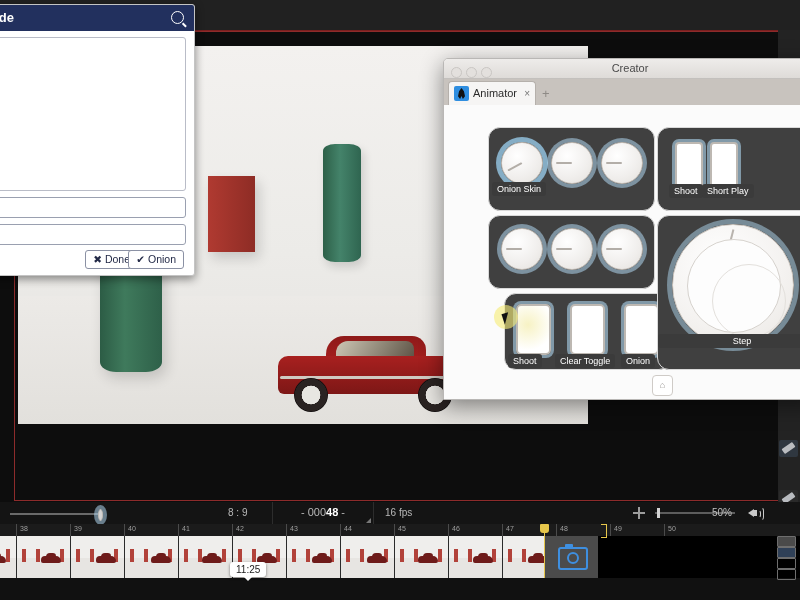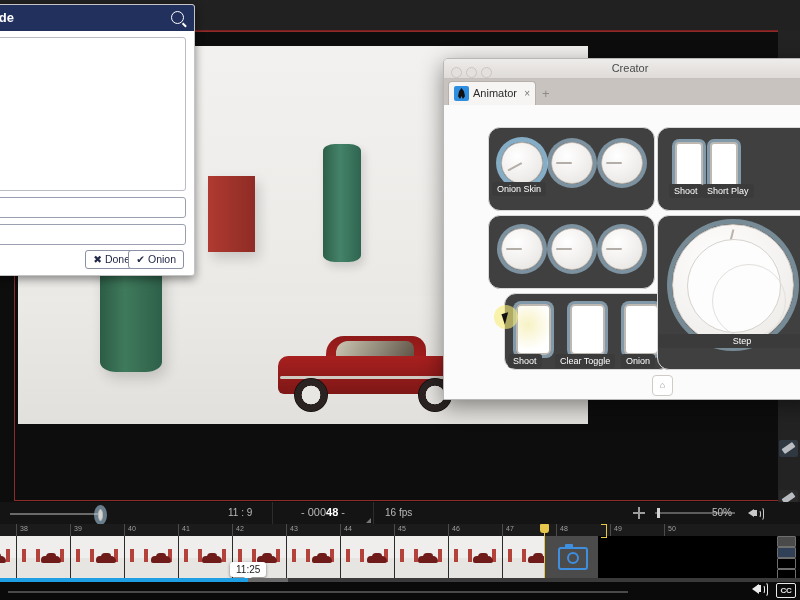--- a/index.html
+++ b/index.html
@@ -215,21 +215,21 @@
         <i></i>
       </div>
   </div>
 
   <div class="tl">
 
     <div class="tl-info">
       <div class="tl-slider">
           <div class="knob"></div>
         </div>
-      <div class="ratio">11 : 9</div>
+      <div class="ratio">8 : 9</div>
       <div class="framebox">
         <div class="txt"><span>- 000</span><b>48</b><span> -</span></div>
         <div class="corner"></div>
       </div>
       <div class="fps">16 fps</div>
       <div class="zm-ico"></div>
       <div class="zsl">
           <div class="k"></div>
         </div>
       <div class="zpct">50%</div>
@@ -369,34 +369,20 @@
     <div class="bracket" style="left:601px;"></div>
     <div class="tooltip" style="left:230px;">11:25</div>
 
     <div class="tlicons">
       <div class="i1"></div>
       <div class="i2"></div>
       <div class="i3"></div>
       <div class="i4"></div>
     </div>
 
-    <div class="tl-bottom">
-      <div class="progress">
-        <div class="fill" style="width:248px;"></div>
-        <div class="buf" style="left:248px;width:40px;"></div>
-      </div>
-      <div class="pbar"></div>
-      <div class="vol">
-          <div class="cone"></div>
-          <div class="bx"></div>
-          <div class="a1"></div>
-          <div class="a2"></div>
-        </div>
-      <div class="cc">CC</div>
-    </div>
   </div>
 </div>
 
 <div class="kfdlg">
   <div class="kf-title">
     <div class="t">frame Mode</div>
     <div class="kf-srch"></div>
   </div>
   <div class="kf-list">
     <ul id="kf-items">

